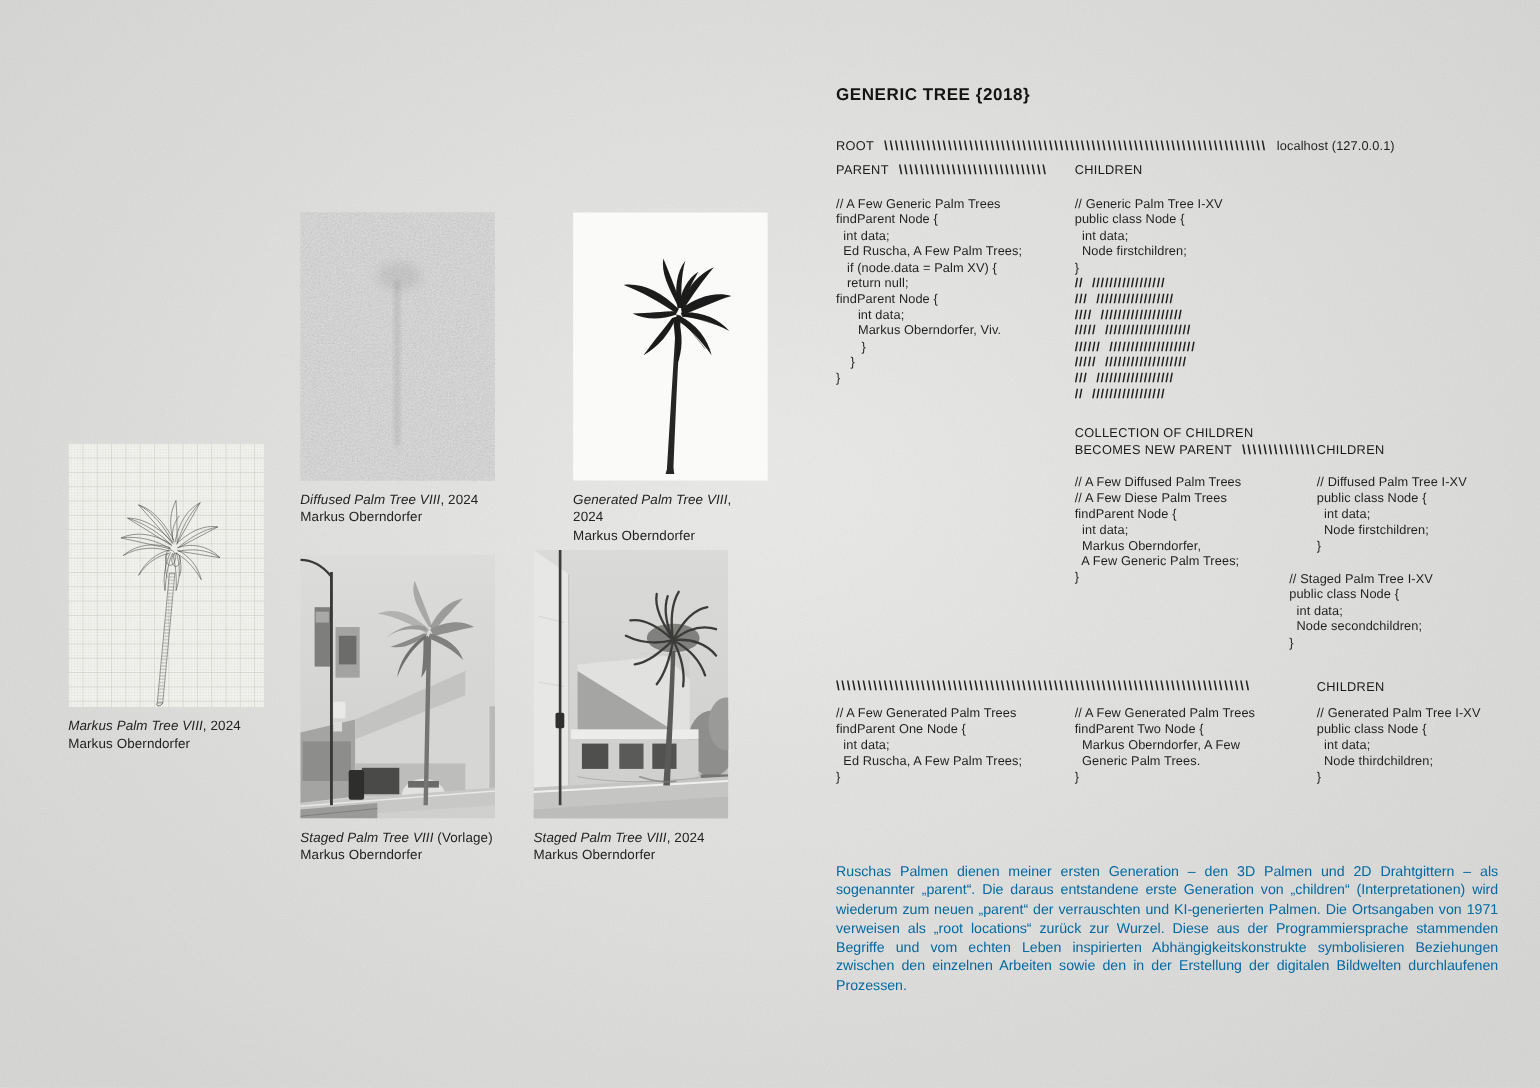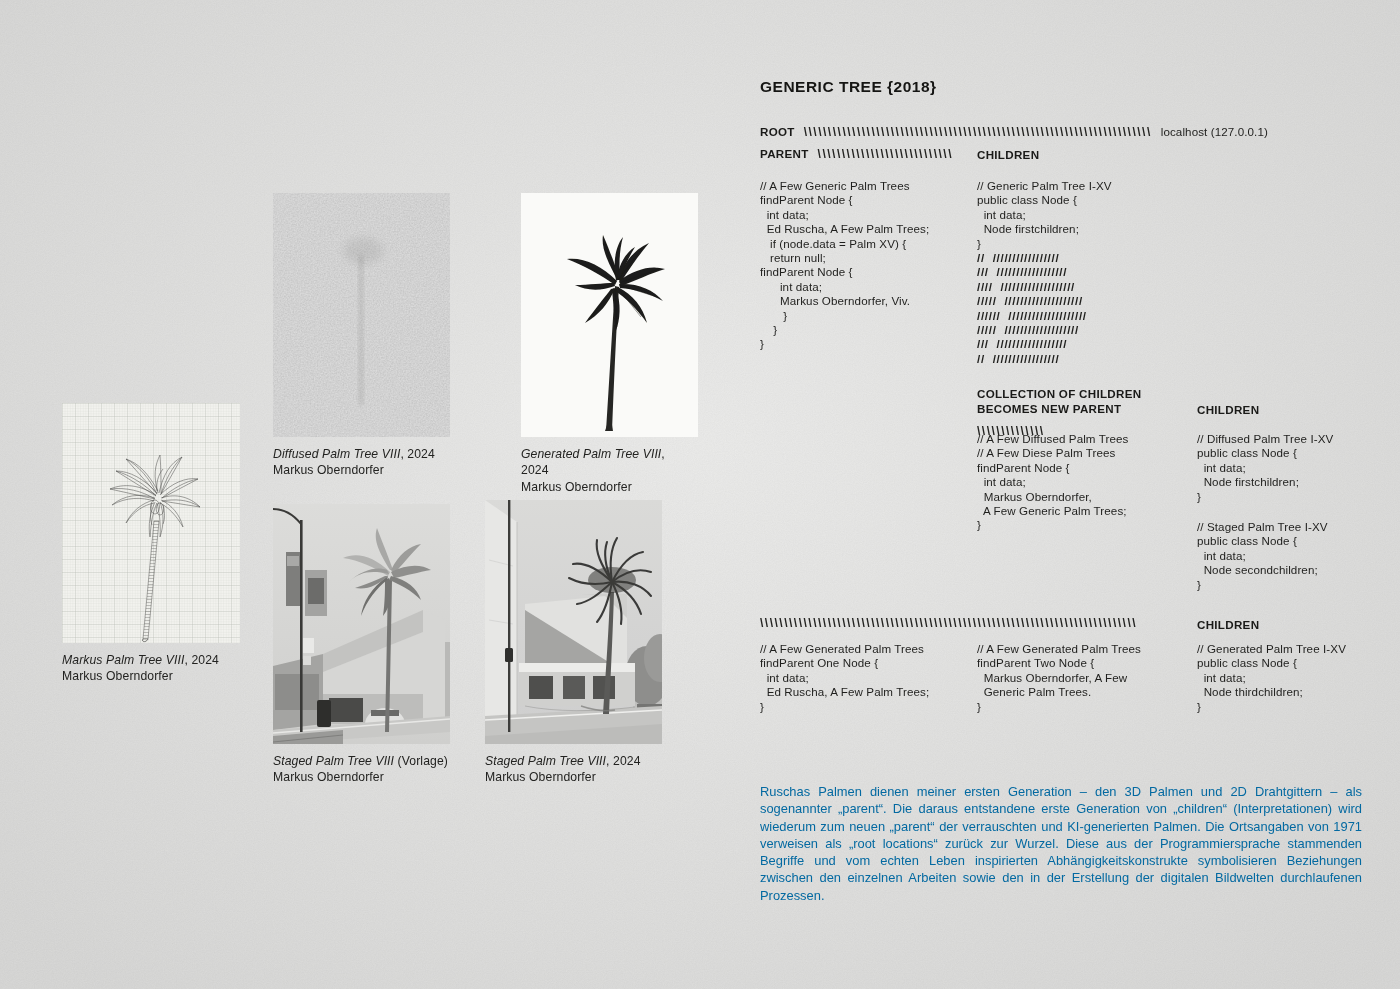--- a/index.html
+++ b/index.html
@@ -8,21 +8,21 @@
   .texture{position:absolute;inset:0;pointer-events:none;}
   .vignette{position:absolute;inset:0;pointer-events:none;
             background:radial-gradient(ellipse at 50% 45%, rgba(255,255,255,0.05) 0%, rgba(0,0,0,0.08) 92%);}
   .fig{position:absolute;}
   .fig svg{display:block;}
   .caption{margin-top:9px;font-size:12.2px;line-height:16.4px;color:#232321;letter-spacing:0.1px;}
   .caption em{font-style:italic;}
   .abs{position:absolute;}
   .page-title{font-size:15.5px;font-weight:700;letter-spacing:0.5px;color:#151513;white-space:nowrap;}
   .dgrow{display:flex;align-items:baseline;gap:9px;white-space:nowrap;}
-  .dglabel{font-size:11.6px;font-weight:700;letter-spacing:0.3px;color:#1a1a18;}
+  .dglabel{font-size:11.6px;font-weight:400;letter-spacing:0.3px;color:#1a1a18;}
   .slashrun{font-size:12px;font-weight:700;letter-spacing:1.5px;color:#232321;white-space:nowrap;}
   .code{font-size:11.6px;line-height:14.4px;white-space:pre;color:#1f1f1d;letter-spacing:0.1px;}
   .code div{min-height:14.4px;}
   .pyr{font-weight:700;letter-spacing:0.7px;}
   .bodytext{width:602px;font-size:12.9px;line-height:17.3px;text-align:justify;color:#0369a1;}
 </style>
 </head>
 <body>
 
 <div class="canvas">
@@ -277,29 +277,29 @@
     <span class="dglabel">PARENT</span>
     <span class="slashrun">\\\\\\\\\\\\\\\\\\\\\\\\\\\\</span>
   </div>
   <div class="abs dglabel" style="left:977px;top:148px;">CHILDREN</div>
 
   <div class="abs code" style="left:760px;top:179px;"><div>// A Few Generic Palm Trees</div><div>findParent Node {</div><div>  int data;</div><div>  Ed Ruscha, A Few Palm Trees;</div><div>   if (node.data = Palm XV) {</div><div>   return null;</div><div>findParent Node {</div><div>      int data;</div><div>      Markus Oberndorfer, Viv.</div><div>       }</div><div>    }</div><div>}</div></div>
   <div class="abs code" style="left:977px;top:179px;"><div>// Generic Palm Tree I-XV</div><div>public class Node {</div><div>  int data;</div><div>  Node firstchildren;</div><div>}</div></div>
   <div class="abs code pyr" style="left:977px;top:251px;"><div>//  /////////////////</div><div>///  //////////////////</div><div>////  ///////////////////</div><div>/////  ////////////////////</div><div>//////  ////////////////////</div><div>/////  ///////////////////</div><div>///  //////////////////</div><div>//  /////////////////</div></div>
 
   <div class="abs dglabel" style="left:977px;top:387px;">COLLECTION OF CHILDREN</div>
-  <div class="abs dgrow" style="left:977px;top:402px;flex-direction:column;">
+  <div class="abs dgrow" style="left:977px;top:402px;">
     <span class="dglabel">BECOMES NEW PARENT</span>
     <span class="slashrun">\\\\\\\\\\\\\\</span>
   </div>
   <div class="abs dglabel" style="left:1197px;top:403px;">CHILDREN</div>
 
   <div class="abs code" style="left:977px;top:432px;"><div>// A Few Diffused Palm Trees</div><div>// A Few Diese Palm Trees</div><div>findParent Node {</div><div>  int data;</div><div>  Markus Oberndorfer,</div><div>  A Few Generic Palm Trees;</div><div>}</div></div>
   <div class="abs code" style="left:1197px;top:432px;"><div>// Diffused Palm Tree I-XV</div><div>public class Node {</div><div>  int data;</div><div>  Node firstchildren;</div><div>}</div></div>
-  <div class="abs code" style="left:1197px;top:520px;"><div>// Staged Palm Tree I-XV</div><div>public class Node {</div><div>  int data;</div><div>  Node secondchildren;</div><div>}</div></div>
+  <div class="abs code" style="left:1172px;top:520px;"><div>// Staged Palm Tree I-XV</div><div>public class Node {</div><div>  int data;</div><div>  Node secondchildren;</div><div>}</div></div>
 
   <div class="abs slashrun" style="left:760px;top:616px;">\\\\\\\\\\\\\\\\\\\\\\\\\\\\\\\\\\\\\\\\\\\\\\\\\\\\\\\\\\\\\\\\\\\\\\\\\\\\\\</div>
   <div class="abs dglabel" style="left:1197px;top:618px;">CHILDREN</div>
 
   <div class="abs code" style="left:760px;top:642px;"><div>// A Few Generated Palm Trees</div><div>findParent One Node {</div><div>  int data;</div><div>  Ed Ruscha, A Few Palm Trees;</div><div>}</div></div>
   <div class="abs code" style="left:977px;top:642px;"><div>// A Few Generated Palm Trees</div><div>findParent Two Node {</div><div>  Markus Oberndorfer, A Few</div><div>  Generic Palm Trees.</div><div>}</div></div>
   <div class="abs code" style="left:1197px;top:642px;"><div>// Generated Palm Tree I-XV</div><div>public class Node {</div><div>  int data;</div><div>  Node thirdchildren;</div><div>}</div></div>
 
   <div class="abs bodytext" style="left:760px;top:783px;">Ruschas Palmen dienen meiner ersten Generation – den 3D Palmen und 2D Drahtgittern – als sogenannter „parent“. Die daraus entstandene erste Generation von „children“ (Interpretationen) wird wiederum zum neuen „parent“ der verrauschten und KI-generierten Palmen. Die Ortsangaben von 1971 verweisen als „root locations“ zurück zur Wurzel. Diese aus der Programmiersprache stammenden Begriffe und vom echten Leben inspirierten Abhängigkeitskonstrukte symbolisieren Beziehungen zwischen den einzelnen Arbeiten sowie den in der Erstellung der digitalen Bildwelten durchlaufenen Prozessen.</div>
 

